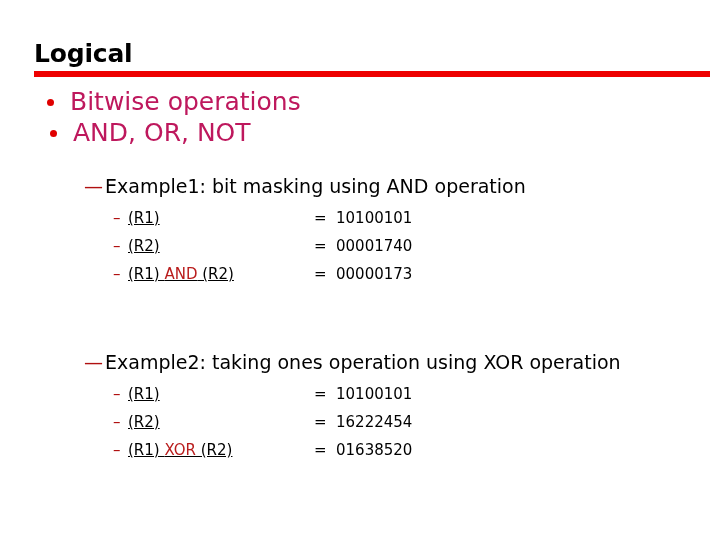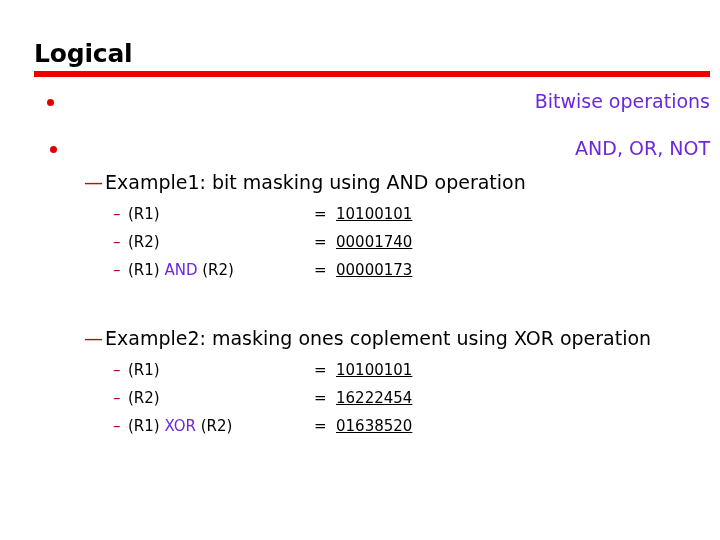--- a/index.html
+++ b/index.html
@@ -51,29 +51,27 @@
     position: absolute;
     left: 34px;
     top: 86px;
     width: 676px;
   }
 
   
   .lvl1 {
     position: relative;
     padding-left: 36px;
-    font-size: 19px;
+    font-size: 25px;
     line-height: 31px;
-    color: #6d28d9;
+    color: #be185d;
     white-space: nowrap;
-    text-align: right;
   }
   .lvl1 + .lvl1 {
     padding-left: 39px;
-    margin-top: 16px;
   }
   .lvl1 .dot {
     position: absolute;
     left: 13px;
     top: 13px;
     width: 7px;
     height: 7px;
     border-radius: 50%;
     background: #e00000;
   }
@@ -91,21 +89,21 @@
     color: #000000;
   }
   .lvl2 .emdash {
     position: absolute;
     left: 0px;
     top: 0px;
     color: #b01010;
     font-size: 19px;
     line-height: 25px;
   }
-  .lvl2-text { display: block; }
+  .lvl2-text { display: block; margin-top: 20px; }
 
   .gap {
     height: 42px;
   }
   .gap-small {
     height: 6px;
   }
 
   
   .lvl3-group {
@@ -125,28 +123,28 @@
     left: 0px;
     top: 0px;
     color: #b01010;
     font-size: 15px;
     line-height: 28px;
   }
   .lvl3 .lhs {
     display: inline-block;
     width: 186px;
     vertical-align: top;
+    text-decoration: underline;
   }
   .lvl3 .rhs {
     display: inline-block;
     vertical-align: top;
-    text-decoration: underline;
   }
   .op {
-    color: #6d28d9;
+    color: #b91c1c;
   }
   .eq {
     display: inline-block;
     width: 22px;
   }
 </style>
 </head>
 <body>
 
 <div class="slide">
@@ -203,21 +201,21 @@
           <span class="eq">=</span><span>00000173</span>
         </span>
       </div>
 
     </div>
 
     <div class="gap"></div>
 
     <div class="lvl2">
       <span class="emdash">—</span>
-      <span class="lvl2-text">Example2: masking ones coplement using XOR operation</span>
+      <span class="lvl2-text">Example2: taking ones operation using XOR operation</span>
     </div>
 
     <div class="lvl3-group">
 
       <div class="lvl3">
         <span class="endash">–</span>
         <span class="lhs">
           <span>(R1)</span><span class="op"></span><span></span>
         </span><span class="rhs">
           <span class="eq">=</span><span>10100101</span>

